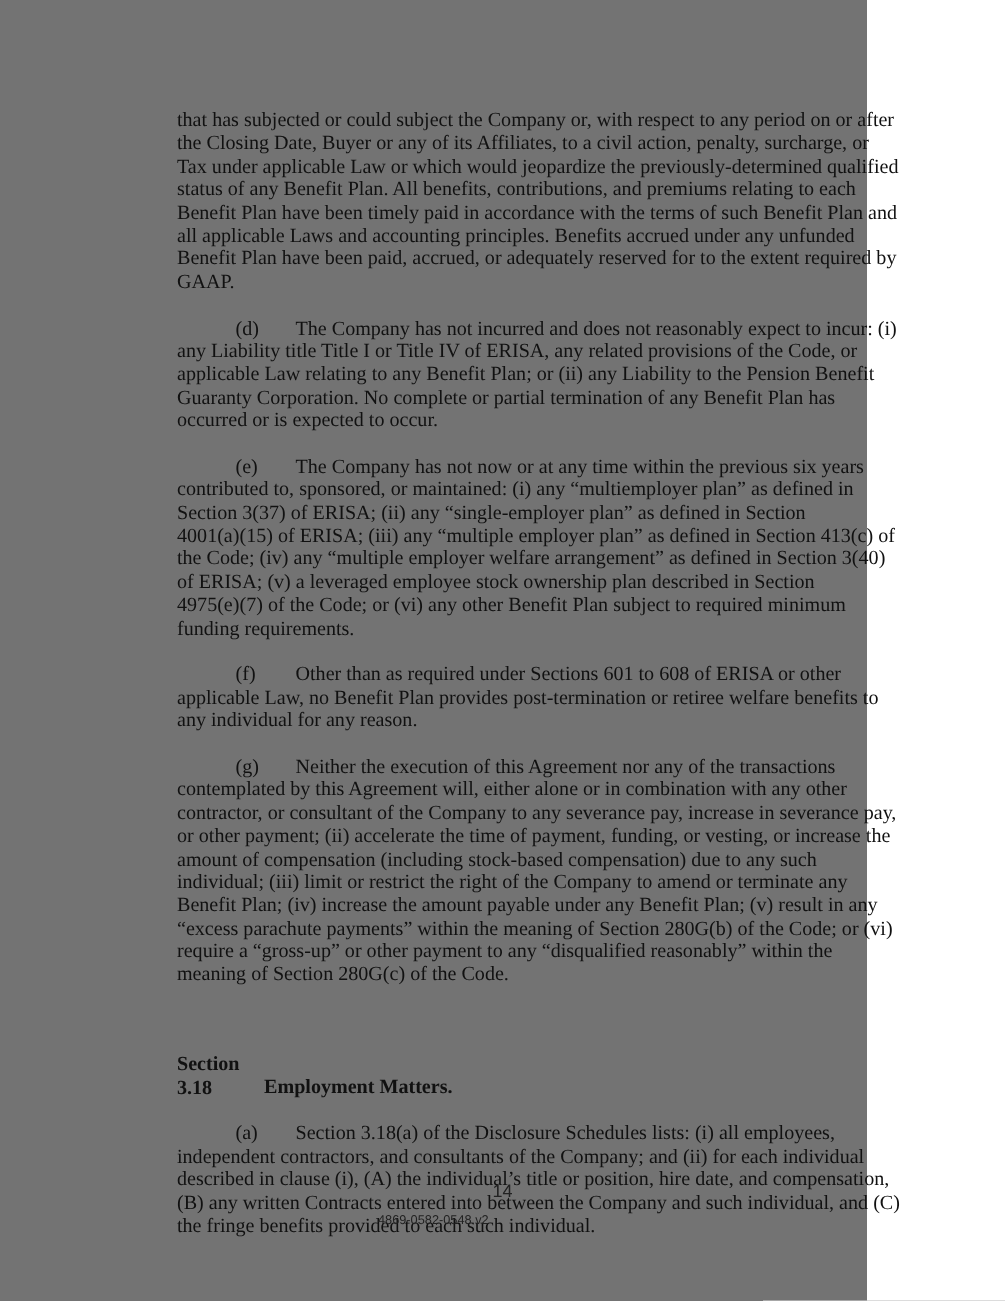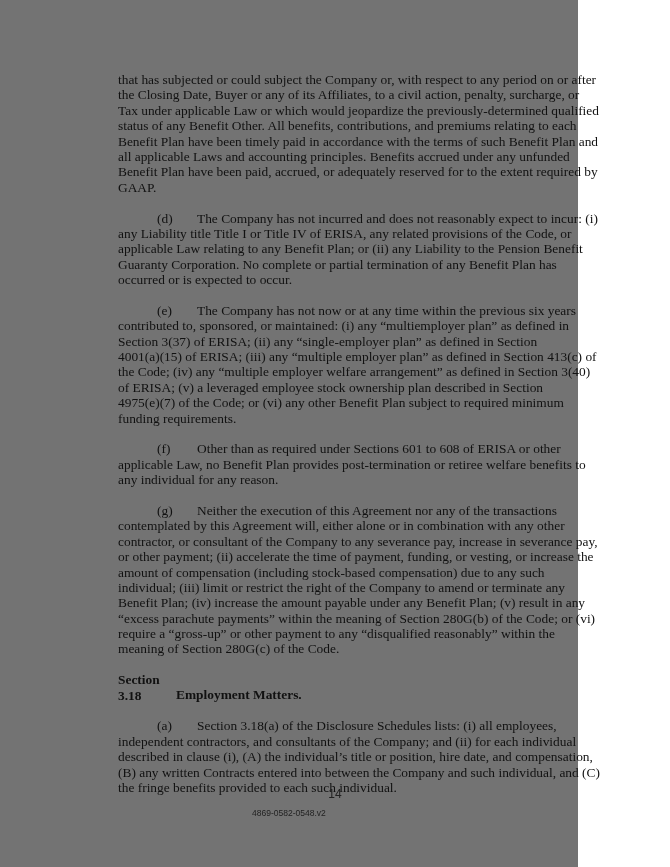--- a/index.html
+++ b/index.html
@@ -46,20 +46,21 @@
     width: 40px;
     margin-left: 39px;
   }
   .heading {
     font-weight: bold;
     margin: 0 0 15.4px 0;
   }
   .heading .num {
     display: inline-block;
     width: 58px;
+    margin-top: 29px;
   }
   .page-number {
     position: absolute;
     left: 0;
     width: 670px;
     top: 787px;
     text-align: center;
     font-family: "Liberation Sans", "DejaVu Sans", sans-serif;
     font-size: 12px;
     color: #222;
@@ -76,21 +77,21 @@
 </head>
 <body>
 
 <div class="page">
   <div class="body-text">
 
     <div class="para">
       <span class="line">that has subjected or could subject the Company or, with respect to any period on or after</span>
       <span class="line">the Closing Date, Buyer or any of its Affiliates, to a civil action, penalty, surcharge, or</span>
       <span class="line">Tax under applicable Law or which would jeopardize the previously-determined qualified</span>
-      <span class="line">status of any Benefit Other. All benefits, contributions, and premiums relating to each</span>
+      <span class="line">status of any Benefit Plan. All benefits, contributions, and premiums relating to each</span>
       <span class="line">Benefit Plan have been timely paid in accordance with the terms of such Benefit Plan and</span>
       <span class="line">all applicable Laws and accounting principles. Benefits accrued under any unfunded</span>
       <span class="line">Benefit Plan have been paid, accrued, or adequately reserved for to the extent required by</span>
       <span class="line">GAAP.</span>
     </div>
 
     <div class="para">
       <span class="line"><span class="label">(d)</span><span class="lead">The Company has not incurred and does not reasonably expect to incur: (i)</span></span>
       <span class="line">any Liability title Title I or Title IV of ERISA, any related provisions of the Code, or</span>
       <span class="line">applicable Law relating to any Benefit Plan; or (ii) any Liability to the Pension Benefit</span>

